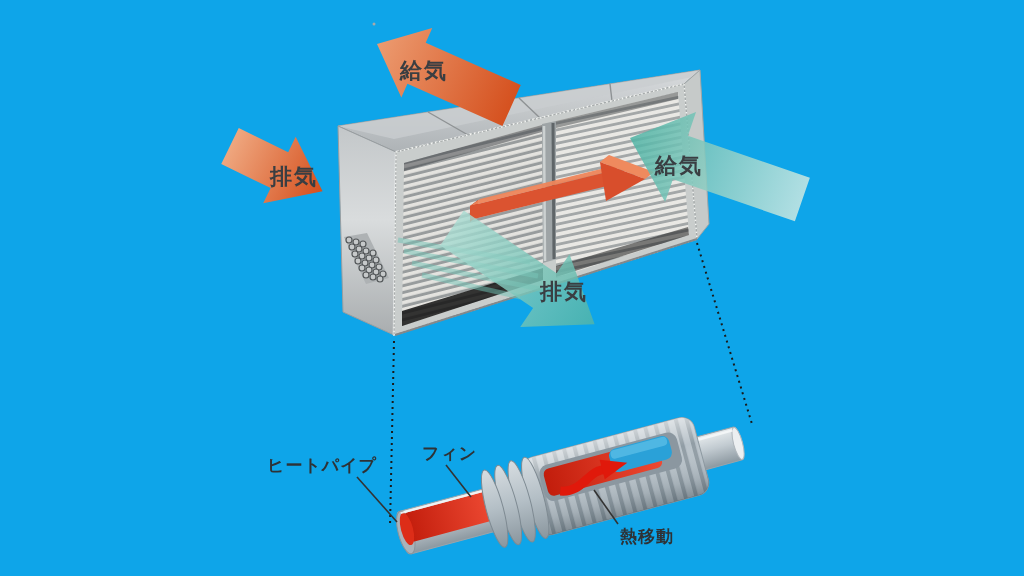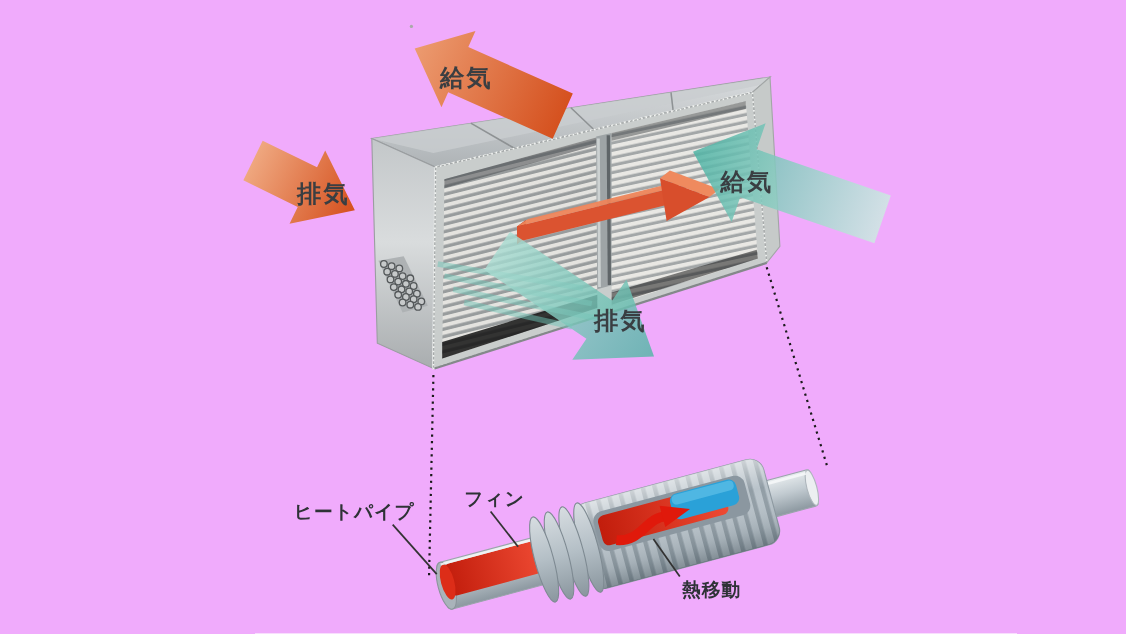--- a/index.html
+++ b/index.html
@@ -1,16 +1,16 @@
 <!DOCTYPE html>
 <html><head>
 <meta charset="utf-8">
 <style>
   html,body{margin:0;padding:0;background:#ffffff;}
-  .stage{position:relative;width:1024px;height:576px;background:#f0abfc;overflow:hidden;
+  .stage{position:relative;width:1024px;height:576px;background:#0ea5e9;overflow:hidden;
          font-family:"Liberation Sans","DejaVu Sans",sans-serif;text-align:right;}
   svg{display:block;}
   .flow-label{font-family:"Liberation Sans","DejaVu Sans",sans-serif;font-weight:bold;
               font-size:22px;fill:#3a3e42;letter-spacing:2px;}
   .detail-label{font-family:"Liberation Sans","DejaVu Sans",sans-serif;font-weight:bold;
                 font-size:17px;fill:#2e3236;letter-spacing:1px;}
   .leader{stroke:#333;stroke-width:1.6;fill:none;}
   .dotted{stroke:#1a1a1a;stroke-width:2;fill:none;stroke-dasharray:2 4;}
 </style>
 </head>

